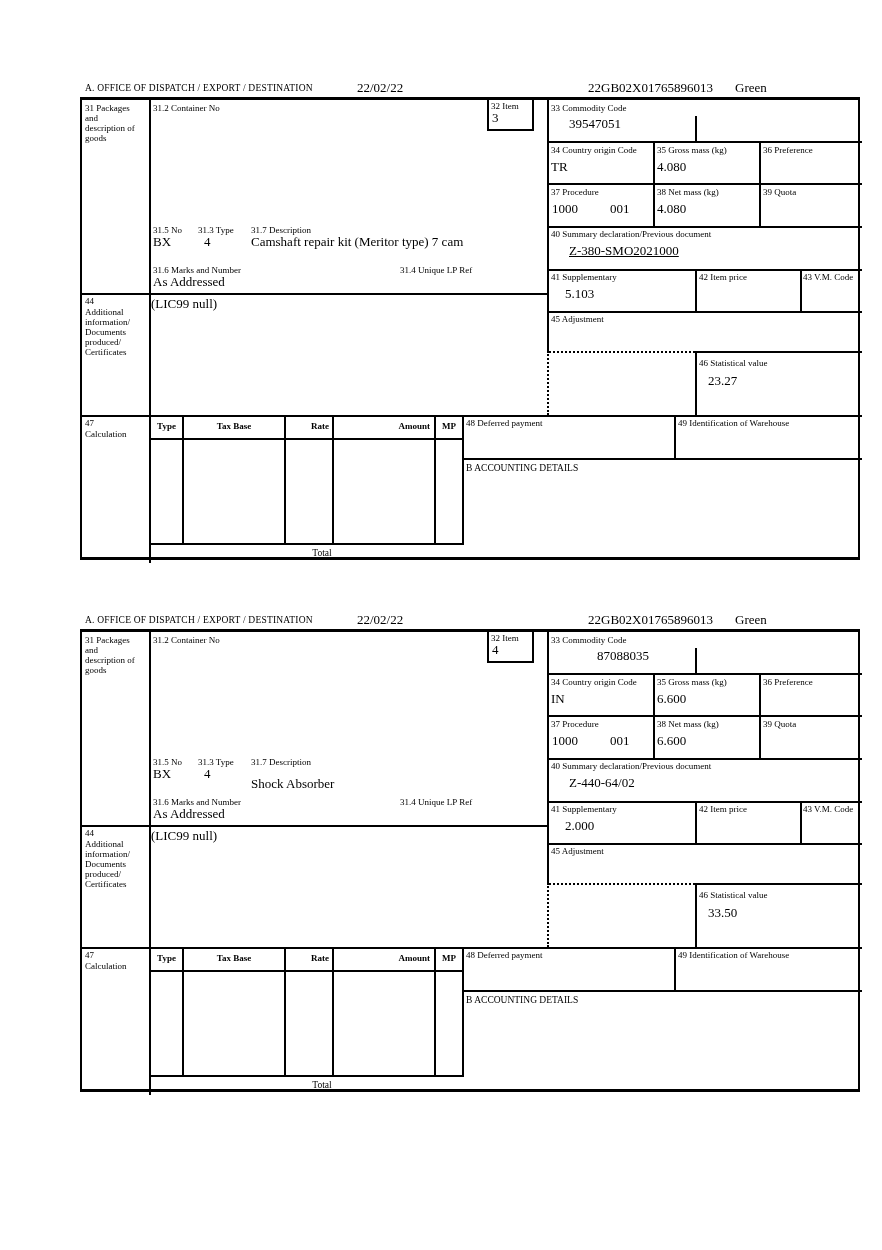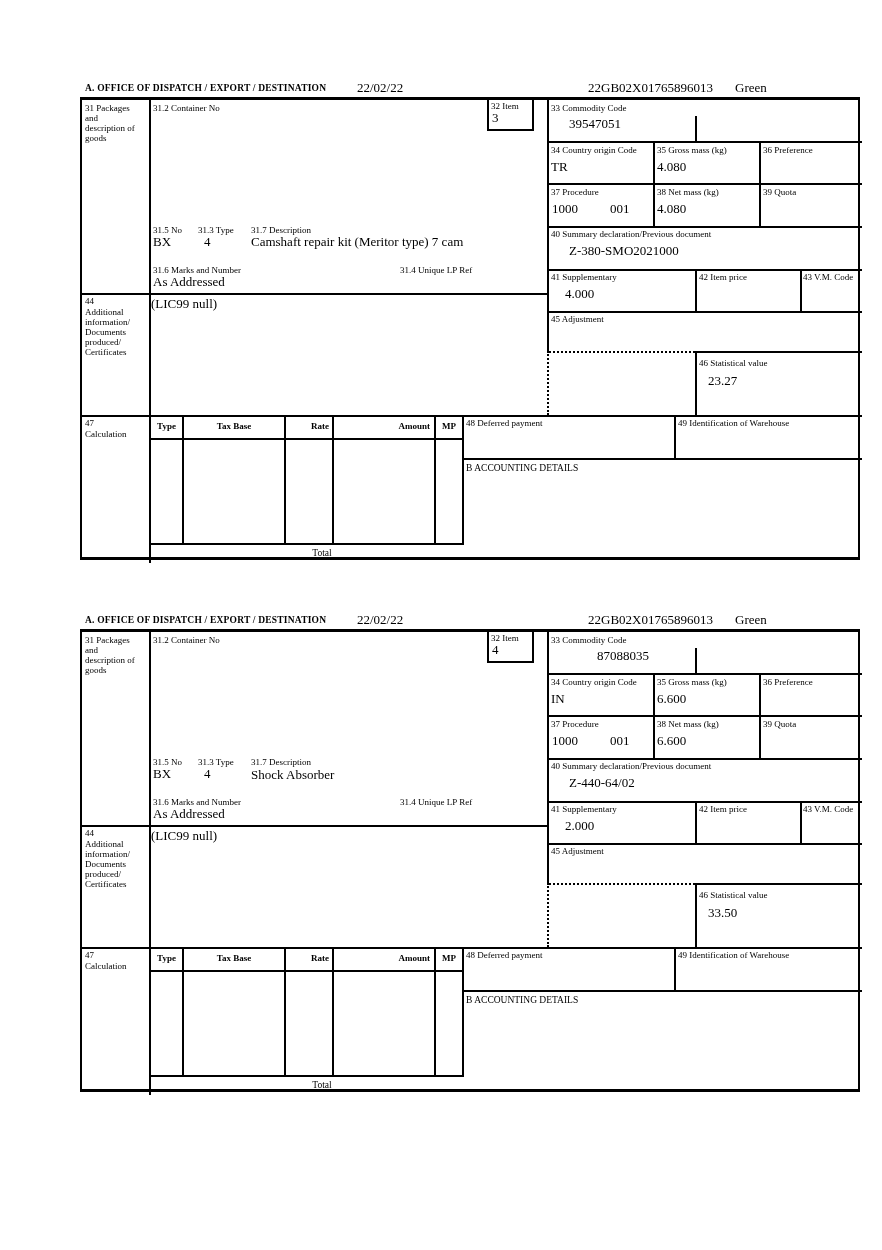--- a/index.html
+++ b/index.html
@@ -1,19 +1,19 @@
 <!DOCTYPE html>
 <html><head>
 <meta charset="utf-8">
 <style>
   html,body{margin:0;padding:0;background:#ffffff;}
   body{width:882px;height:1250px;position:relative;font-family:"Liberation Serif","DejaVu Serif",serif;color:#000;}
   .sad-form{position:absolute;left:80px;width:780px;height:480px;}
   .form-header{position:absolute;left:0;top:0;width:780px;height:17px;}
-  .hdr-title{position:absolute;left:5px;top:3px;font-size:9.5px;font-weight:bold;letter-spacing:.2px;white-space:nowrap;}
+  .hdr-title{position:absolute;left:5px;top:3px;font-size:9.5px;font-weight:normal;letter-spacing:.2px;white-space:nowrap;}
   .hdr-val{position:absolute;top:0;font-size:13px;white-space:nowrap;}
   .form-box{position:absolute;left:0;top:17px;width:780px;height:463px;border:2px solid #000;border-top-width:3px;border-bottom-width:3px;box-sizing:border-box;}
   .vline,.hline,.dotv,.doth{position:absolute;background:#000;}
   .vline{width:2px;}
   .hline{height:2px;}
   .dotv{width:0;background:none;border-left:2px dotted #000;}
   .doth{height:0;background:none;border-top:2px dotted #000;}
   .lbl{position:absolute;font-size:9px;font-weight:normal;line-height:10px;white-space:nowrap;}
   .lblw{white-space:normal;}
   .val{position:absolute;font-size:13px;line-height:14px;white-space:nowrap;}
@@ -90,26 +90,26 @@
       <div class="val" style="left:575px;top:60px;">4.080</div>
 
       <div class="lbl" style="left:469px;top:87px;">37 Procedure</div>
       <div class="lbl" style="left:575px;top:87px;">38 Net mass (kg)</div>
       <div class="lbl" style="left:681px;top:87px;">39 Quota</div>
       <div class="val" style="left:470px;top:102px;">1000</div>
       <div class="val" style="left:528px;top:102px;">001</div>
       <div class="val" style="left:575px;top:102px;">4.080</div>
 
       <div class="lbl" style="left:469px;top:129px;">40 Summary declaration/Previous document</div>
-      <div class="val" style="left:487px;top:144px;">Z-380-SMO2021000</div>
+      <div class="val" style="left:487px;top:144px;text-decoration:underline;">Z-380-SMO2021000</div>
 
       <div class="lbl" style="left:469px;top:172px;">41 Supplementary</div>
       <div class="lbl" style="left:617px;top:172px;">42 Item price</div>
       <div class="lbl" style="left:721px;top:172px;">43 V.M. Code</div>
-      <div class="val" style="left:483px;top:187px;">4.000</div>
+      <div class="val" style="left:483px;top:187px;">5.103</div>
 
       <div class="lbl" style="left:469px;top:214px;">45 Adjustment</div>
 
       <div class="lbl" style="left:617px;top:258px;">46 Statistical value</div>
       <div class="val" style="left:626px;top:274px;">23.27</div>
 
       <div class="vline" style="left:100px;top:315px;height:128px;"></div>
       <div class="vline" style="left:202px;top:315px;height:128px;"></div>
       <div class="vline" style="left:250px;top:315px;height:128px;"></div>
       <div class="vline" style="left:352px;top:315px;height:128px;"></div>
@@ -174,21 +174,21 @@
       <div class="cellbox" style="left:405px;top:0;width:47px;height:31px;border-top:none;">
         <span class="lbl" style="left:2px;top:1px;">32 Item</span>
         <span class="val" style="left:3px;top:11px;">4</span>
       </div>
 
       <div class="lbl" style="left:71px;top:125px;">31.5 No</div>
       <div class="lbl" style="left:116px;top:125px;">31.3 Type</div>
       <div class="lbl" style="left:169px;top:125px;">31.7 Description</div>
       <div class="val" style="left:71px;top:135px;">BX</div>
       <div class="val" style="left:122px;top:135px;">4</div>
-      <div class="val" style="left:169px;top:136px;">Shock Absorber</div>
+      <div class="val" style="left:169px;top:145px;">Shock Absorber</div>
 
       <div class="lbl" style="left:71px;top:165px;">31.6 Marks and Number</div>
       <div class="lbl" style="left:318px;top:165px;">31.4 Unique LP Ref</div>
       <div class="val" style="left:71px;top:175px;">As Addressed</div>
 
       <div class="val" style="left:69px;top:197px;">(LIC99 null)</div>
 
       <div class="lbl" style="left:469px;top:3px;">33 Commodity Code</div>
       <div class="val" style="left:487px;top:17px;margin-left:28px;">87088035</div>
 

